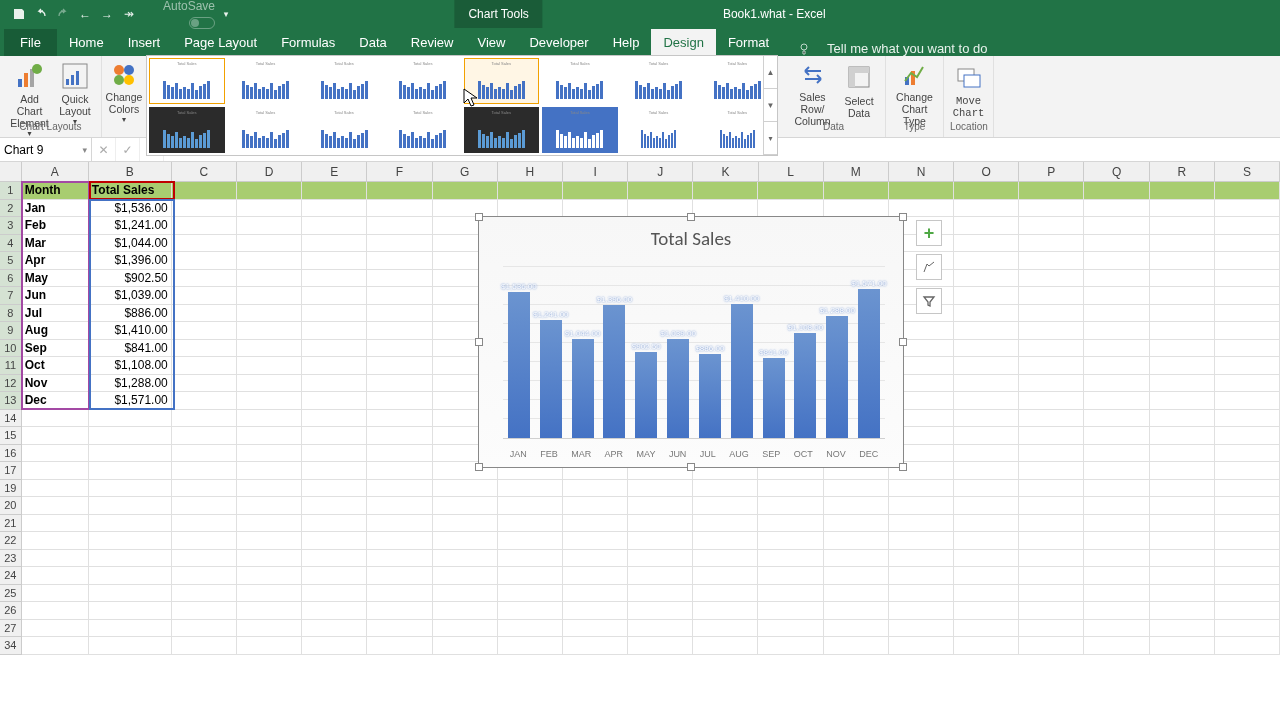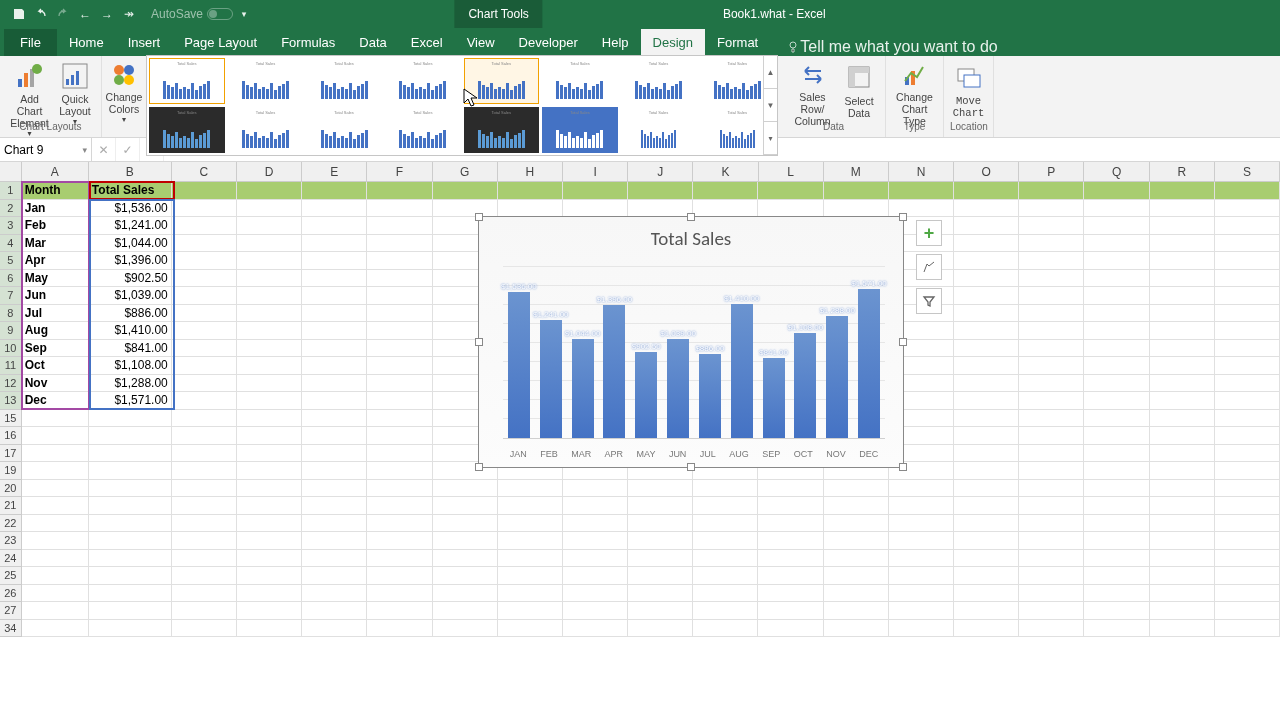--- a/index.html
+++ b/index.html
@@ -2,32 +2,32 @@
 <html><head>
 <meta charset="utf-8">
 <style>
 *{box-sizing:border-box;margin:0;padding:0;font-family:"Segoe UI",Arial,sans-serif;}
 body{background:#fff;overflow:hidden;width:1280px;height:720px;position:relative;}
 
 .titlebar{height:28px;background:#217346;display:flex;align-items:center;color:#fff;font-size:12px;position:relative;}
 .titlebar .qat{display:flex;align-items:center;gap:0;padding-left:8px;}
 .titlebar .qat-item{width:22px;height:22px;display:flex;align-items:center;justify-content:center;color:#fff;opacity:.9;}
 .titlebar .qat-item.dim{opacity:.4;}
-.titlebar .autosave{margin-left:11px;opacity:.55;display:flex;align-items:center;gap:4px;}
+.titlebar .autosave{margin-left:23px;opacity:.55;display:flex;align-items:flex-end;gap:4px;flex-direction:column;}
 .titlebar .autosave-tog{width:26px;height:12px;border:1px solid rgba(255,255,255,.6);border-radius:6px;position:relative;}
 .titlebar .autosave-tog::after{content:"";position:absolute;left:1px;top:1px;width:8px;height:8px;border-radius:4px;background:rgba(255,255,255,.6);}
 .titlebar .center-group{position:absolute;left:50%;transform:translateX(-50%);display:flex;gap:180px;align-items:center;}
 .titlebar .chart-tools{background:#1a5c38;padding:6px 14px;height:28px;display:flex;align-items:center;}
 .titlebar .docname{white-space:nowrap;}
 
 .tabs{height:28px;background:#217346;display:flex;align-items:flex-end;padding-left:4px;}
 .tab{padding:6px 12px;font-size:13px;color:#fff;cursor:pointer;}
 .tab.active{background:#f3f3f3;color:#217346;}
 .tab.file{background:#185c37;padding:6px 16px;}
-.tellme{display:flex;align-items:center;color:#e8f2ec;font-size:16px;margin-left:16px;gap:0;}
+.tellme{display:flex;align-items:center;color:#e8f2ec;font-size:13px;margin-left:16px;gap:16px;}
 .tellme svg{opacity:.8;}
 
 .ribbon{height:82px;background:#f3f3f3;border-bottom:1px solid #d6d6d6;display:flex;}
 .rgroup{border-right:1px solid #e0e0e0;padding:3px 6px 0;display:flex;flex-direction:column;align-items:center;}
 .rgroup-body{display:flex;gap:2px;height:62px;}
 .rgroup-label{font-size:10px;color:#666;text-align:center;padding-bottom:2px;width:100%;}
 .rbtn{display:flex;flex-direction:column;align-items:center;justify-content:flex-start;font-size:10.5px;color:#444;padding:2px 4px;cursor:pointer;text-align:center;line-height:1.15;}
 .rbtn .ico{width:32px;height:32px;display:flex;align-items:center;justify-content:center;margin-bottom:2px;}
 .gallery{display:flex;flex-direction:column;gap:3px;position:relative;width:632px;background:#fff;border:1px solid #c6c6c6;margin-top:-1px;padding:2px;z-index:5;}
 .gallery-row{display:flex;gap:3px;}
@@ -117,21 +117,21 @@
   </div>
 </div>
 
 <div class="tabs">
   <div class="tab file">File</div>
   <div class="tab">Home</div>
   <div class="tab">Insert</div>
   <div class="tab">Page Layout</div>
   <div class="tab">Formulas</div>
   <div class="tab">Data</div>
-  <div class="tab">Excel</div>
+  <div class="tab">Review</div>
   <div class="tab">View</div>
   <div class="tab">Developer</div>
   <div class="tab">Help</div>
   <div class="tab active">Design</div>
   <div class="tab">Format</div>
   <div class="tellme">
     <svg width="14" height="14" viewBox="0 0 14 14">
         <circle cx="7" cy="5" r="3" fill="none" stroke="#e8f2ec"></circle>
         <path stroke="#e8f2ec" d="M6 9h2v3H6z"></path>
       </svg>
@@ -854,20 +854,42 @@
         <div class="cell other"></div>
         <div class="cell other"></div>
         <div class="cell other"></div>
         <div class="cell other"></div>
         <div class="cell other"></div>
         <div class="cell other"></div>
         <div class="cell other"></div>
         <div class="cell other"></div>
       </div>
       <div class="row">
+        <div class="rh">14</div>
+        <div class="cell colA"></div>
+        <div class="cell colB"></div>
+        <div class="cell other"></div>
+        <div class="cell other"></div>
+        <div class="cell other"></div>
+        <div class="cell other"></div>
+        <div class="cell other"></div>
+        <div class="cell other"></div>
+        <div class="cell other"></div>
+        <div class="cell other"></div>
+        <div class="cell other"></div>
+        <div class="cell other"></div>
+        <div class="cell other"></div>
+        <div class="cell other"></div>
+        <div class="cell other"></div>
+        <div class="cell other"></div>
+        <div class="cell other"></div>
+        <div class="cell other"></div>
+        <div class="cell other"></div>
+      </div>
+      <div class="row">
         <div class="rh">15</div>
         <div class="cell colA"></div>
         <div class="cell colB"></div>
         <div class="cell other"></div>
         <div class="cell other"></div>
         <div class="cell other"></div>
         <div class="cell other"></div>
         <div class="cell other"></div>
         <div class="cell other"></div>
         <div class="cell other"></div>

